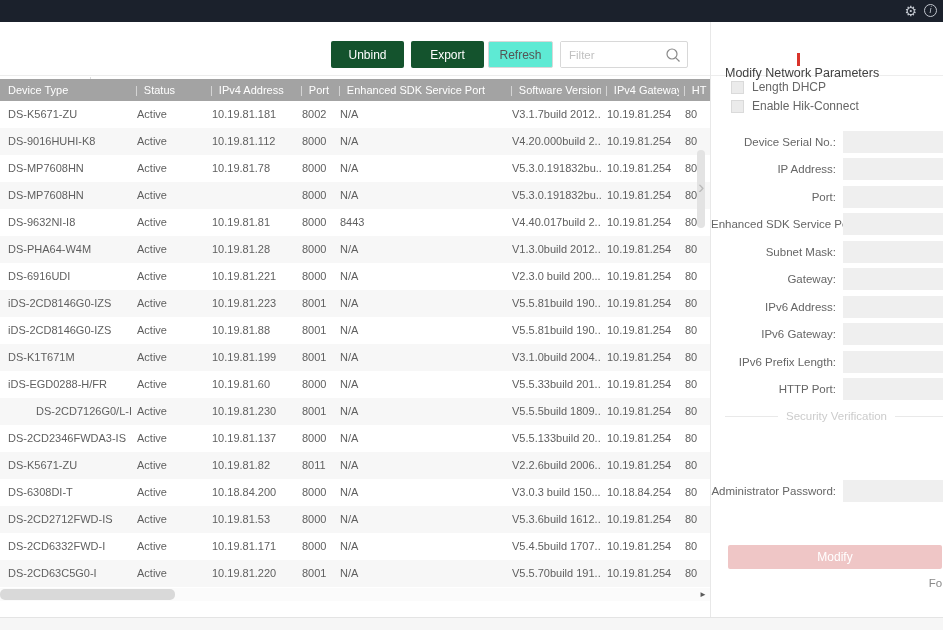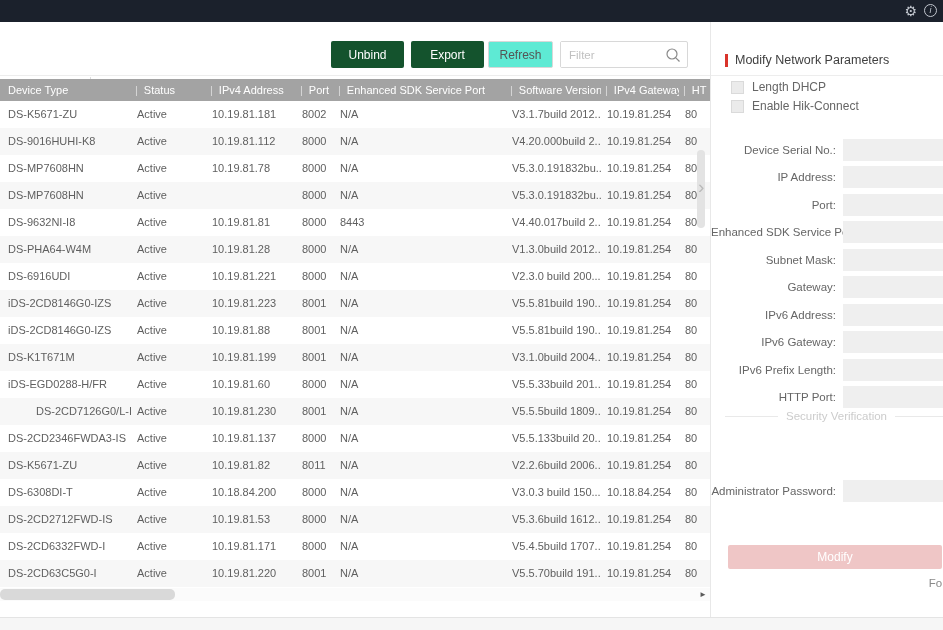--- a/index.html
+++ b/index.html
@@ -38,27 +38,27 @@
 
   .hscroll { position:absolute; left:0; top:509px; width:710px; height:13px; background:#fbfbfb; }
   .hthumb { position:absolute; left:0; top:1px; width:175px; height:11px; background:#d9d9d9; border-radius:5px; }
   .harrow { position:absolute; right:3px; top:2px; font-size:8px; color:#5a5a5a; }
   .vthumb { position:absolute; left:697px; top:71px; width:8px; height:78px; background:#e3e3e3; border-radius:4px; }
   .collapse { position:absolute; left:698px; top:94px; width:14px; height:30px; color:#b9b9b9; font-size:19px; line-height:28px; cursor:pointer; }
 
   .vdivider { position:absolute; left:710px; top:22px; width:1px; height:595px; background:#e8e8e8; }
 
   .panel { position:absolute; left:711px; top:22px; width:232px; height:595px; }
-  .ptitle { position:absolute; left:14px; top:31px; display:flex; align-items:center; }
+  .ptitle { position:absolute; left:14px; top:31px; display:flex; align-items:center;flex-direction:column; }
   .redbar { width:3px; height:13px; background:#d9342b; margin-right:7px; }
   .ptitle span.t { font-size:12.5px; color:#404040; }
   .cbrow { position:absolute; left:20px; display:flex; align-items:center; cursor:pointer; }
   .cbox { width:13px; height:13px; background:#ebebeb; border:1px solid #dadada; margin-right:8px; }
   .cblabel { font-size:12px; color:#666666; }
-  #fields { position:absolute; left:0; top:114px; width:232px; }
+  #fields { position:absolute; left:0; top:106px; width:232px; }
   .frow { display:flex; align-items:center; height:27.5px; }
   .flabel { flex:none; width:132px; text-align:right; font-size:11.5px; color:#666666; padding-right:7px; white-space:nowrap; }
   .finput { flex:none; width:130px; height:22px; background:#efefef; border:none; outline:none; font-size:11.5px; color:#555; padding:0 6px; font-family:"Liberation Sans",sans-serif; }
   .secdiv { position:absolute; left:14px; top:388px; width:223px; display:flex; align-items:center; font-size:11.5px; color:#cccccc; white-space:nowrap; }
   .secdiv:before,.secdiv:after { content:""; flex:1; height:1px; background:#e9e9e9; }
   .secdiv span { padding:0 8px; }
   .adminrow { position:absolute; left:0; top:455px; width:232px; }
   .modify { position:absolute; left:17px; top:523px; width:214px; height:24px; background:#efc6c6; color:#ffffff; border:none; border-radius:2px; font-size:12px; font-family:"Liberation Sans",sans-serif; cursor:pointer; }
   .forgot { position:absolute; right:-3px; top:555px; font-size:11.5px; color:#8a8a8a; cursor:pointer; }
 

